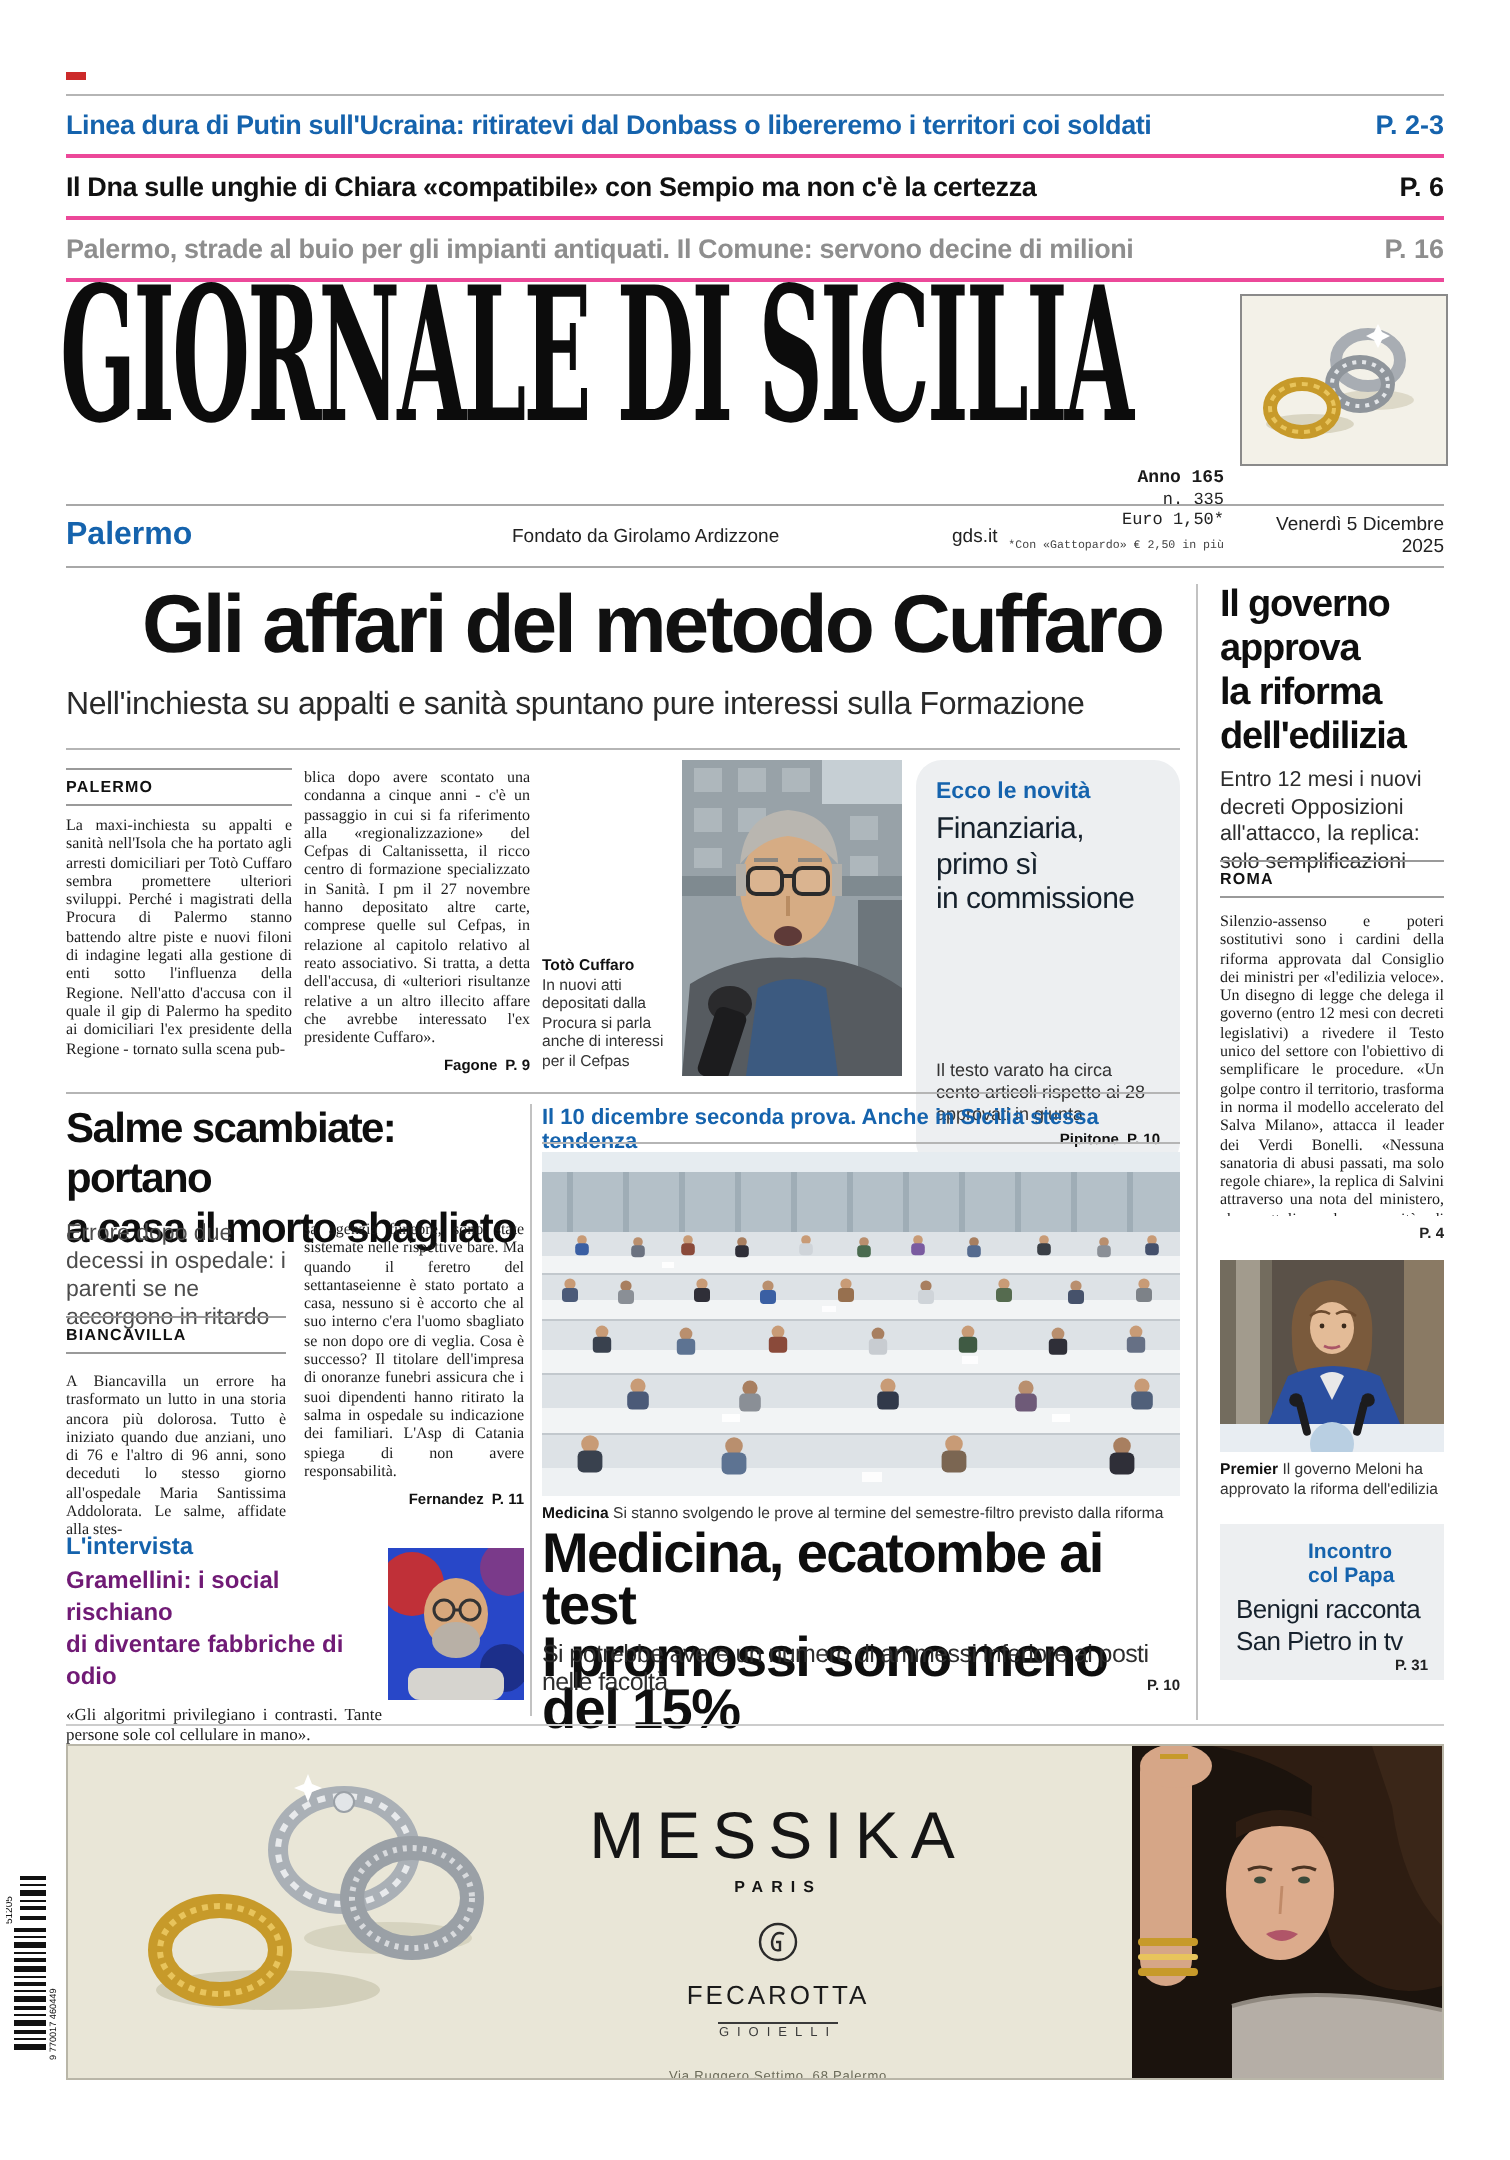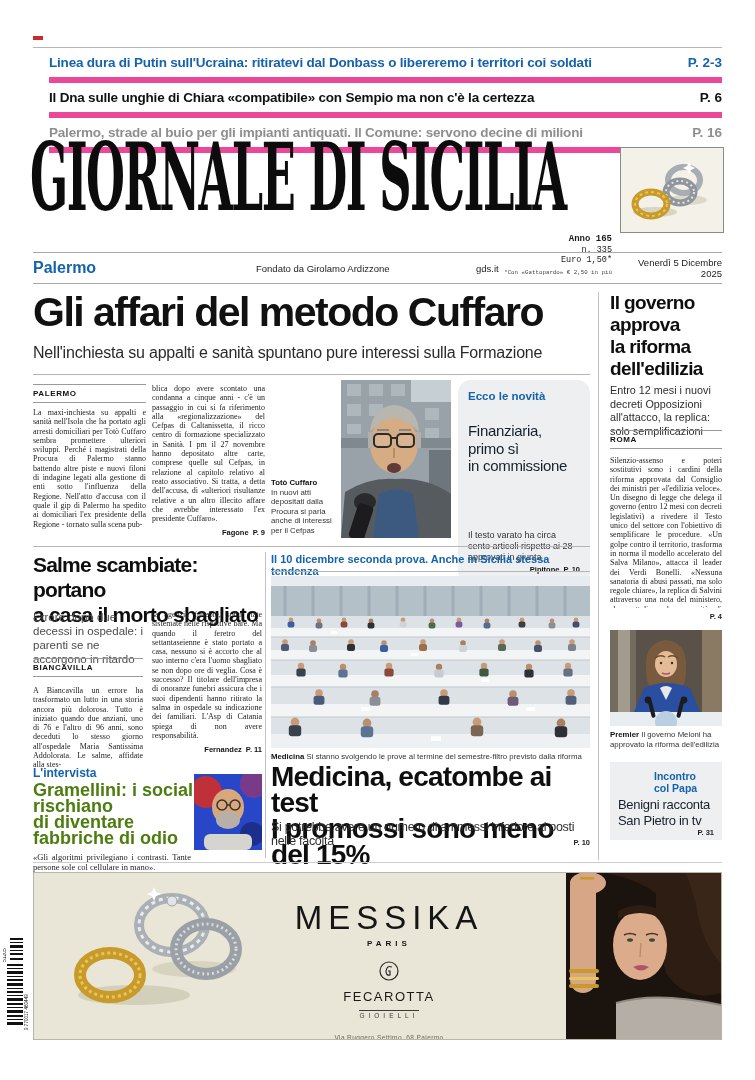--- a/index.html
+++ b/index.html
@@ -4,21 +4,21 @@
 <style>
   html,body{margin:0;padding:0;background:#ffffff;}
   .page{position:relative;width:755px;height:1080px;background:#fff;overflow:hidden;
         font-family:"Liberation Sans",sans-serif;color:#1a1a1a;}
   .abs{position:absolute;}
   .rule{position:absolute;background:#b5b5b5;height:1px;}
   .vrule{position:absolute;background:#c2c2c2;width:1px;}
 
   
   .teaser-row{display:flex;justify-content:space-between;align-items:center;
-              height:29px;border-bottom:6px solid #ec4899;margin-left:16px;}
+              height:29px;border-bottom:2px solid #ec4899;}
   .teaser-row .t{font-weight:bold;font-size:13.5px;letter-spacing:-0.2px;}
   .teaser-row .p{font-weight:bold;font-size:13.5px;white-space:nowrap;margin-left:10px;}
 
   
   .masthead{position:absolute;left:30px;top:140px;width:980px;
             font-family:"DejaVu Serif",serif;font-weight:bold;font-size:93px;line-height:76px;
             letter-spacing:-3px;transform:scaleX(0.48);transform-origin:0 0;color:#0c0c0c;white-space:nowrap;}
   .annoblock{position:absolute;left:430px;top:234px;width:182px;text-align:right;line-height:10.5px;font-family:Liberation Mono, monospace;}
   .annoblock .b{font-weight:bold;font-size:9px;}
   .annoblock .n{font-size:8.5px;color:#222;}
@@ -27,21 +27,21 @@
   
   .dateline{position:absolute;left:33px;top:252px;width:689px;height:30px;
             border-top:1px solid #a8a8a8;border-bottom:1px solid #a8a8a8;
             display:flex;align-items:center;}
   .dateline .ed{color:#1563ad;font-weight:bold;font-size:16px;width:200px;}
   .dateline .mid{font-size:9.5px;color:#222;width:220px;padding-left:23px;}
   .dateline .site{font-size:9.5px;color:#222;width:140px;}
   .dateline .date{font-size:9.5px;color:#222;flex:1;text-align:right;}
 
   
-  .lead-h{font-weight:bold;font-size:41px;letter-spacing:-1.5px;line-height:44px;color:#111;}
+  .lead-h{font-weight:bold;font-size:41px;letter-spacing:-1.5px;line-height:44px;color:#111;margin-left:38px;}
   .lead-sub{font-size:16px;color:#2a2a2a;letter-spacing:-0.2px;}
   .kicker{font-weight:bold;font-size:8px;letter-spacing:0.6px;color:#111;
           border-top:1px solid #9a9a9a;border-bottom:1px solid #9a9a9a;padding:4px 0;}
   .body-serif{font-family:"Liberation Serif",serif;font-size:8px;line-height:9.3px;
               text-align:justify;color:#1c1c1c;overflow:hidden;}
   .byline{font-size:7.5px;font-weight:bold;text-align:right;color:#111;}
   .byline .pg{margin-left:4px;}
   .caption{font-size:7.8px;line-height:9.5px;color:#333;}
   .caption .cb{font-weight:bold;color:#111;}
   .pre{white-space:pre-line;}
@@ -163,21 +163,21 @@
     <line x1="36" y1="50" x2="48" y2="50" stroke="#8a8680" stroke-width="2"></line>
     <line x1="58" y1="50" x2="70" y2="50" stroke="#8a8680" stroke-width="2"></line>
     <line x1="53" y1="68" x2="53" y2="78" stroke="#b98c62" stroke-width="2"></line>
     <ellipse cx="53" cy="88" rx="7" ry="5" fill="#5e3a38"></ellipse>
     <ellipse cx="24" cy="122" rx="11" ry="9" fill="#2a2a2c"></ellipse>
     <rect x="12" y="124" width="16" height="36" rx="4" fill="#1c1c1e" transform="rotate(18 20 142)"></rect>
   </svg>
 
   <div class="abs graybox" style="left:458px;top:380px;width:132px;height:204px;padding:10px;border-radius:13px;">
     <div class="gk" style="font-size:11.5px;">Ecco le novità</div>
-    <div class="pre" style="font-size:15px;line-height:17.5px;color:#16212c;margin-top:20px;letter-spacing:-0.3px;">Finanziaria,
+    <div class="pre" style="font-size:15px;line-height:17.5px;color:#16212c;margin-top:4px;letter-spacing:-0.3px;">Finanziaria,
 primo sì
 in commissione</div>
     <div style="font-size:9px;line-height:11px;color:#333;margin-top:auto;">Il testo varato ha circa cento articoli rispetto ai 28 approvati in giunta</div>
     <div class="byline" style="margin-top:2px;">
       <span>Pipitone</span><span class="pg">P. 10</span>
     </div>
   </div>
 
   <div class="rule" style="left:33px;top:546px;width:557px;"></div>
   <div class="vrule" style="left:265px;top:552px;height:306px;"></div>
@@ -393,21 +393,21 @@
     <span class="cb">Medicina</span>
     <span>Si stanno svolgendo le prove al termine del semestre-filtro previsto dalla riforma</span>
   </div>
   <div class="abs pre" style="left:271px;top:764px;width:319px;font-weight:bold;font-size:28px;line-height:26px;letter-spacing:-0.8px;color:#0e0e0e;">Medicina, ecatombe ai test
 I promossi sono meno del 15%</div>
   <div class="abs" style="left:271px;top:820px;width:319px;font-size:12.5px;color:#2d2d2d;letter-spacing:-0.3px;">Si potrebbe avere un numero di ammessi inferiore ai posti nelle facoltà</div>
   <div class="abs pageref-r" style="left:271px;top:838px;width:319px;">P. 10</div>
 
   <div class="abs" style="left:33px;top:766px;width:229px;height:88px;">
     <div style="color:#1563ad;font-weight:bold;font-size:12px;">L'intervista</div>
-    <div class="pre" style="font-weight:bold;font-size:18px;line-height:16px;width:162px;margin-top:2px;color:#4d7c0f;">Gramellini: i social rischiano
+    <div class="pre" style="font-weight:bold;font-size:12px;line-height:16px;width:162px;margin-top:2px;color:#701a75;">Gramellini: i social rischiano
 di diventare fabbriche di odio</div>
     <div class="body-serif" style="width:158px;margin-top:6px;font-size:8.5px;line-height:10px;">«Gli algoritmi privilegiano i contrasti. Tante persone sole col cellulare in mano».</div>
     <div class="byline" style="width:158px;margin-top:2px;">
       <span>Fallica</span><span class="pg">P. 12</span>
     </div>
   </div>
   <svg class="abs photo" style="left:194px;top:774px;" width="68" height="76" viewBox="0 0 68 76">
     <rect width="68" height="76" fill="#2847c8"></rect>
     <circle cx="12" cy="18" r="16" fill="#c03038"></circle>
     <circle cx="60" cy="10" r="14" fill="#7a3a8a"></circle>

